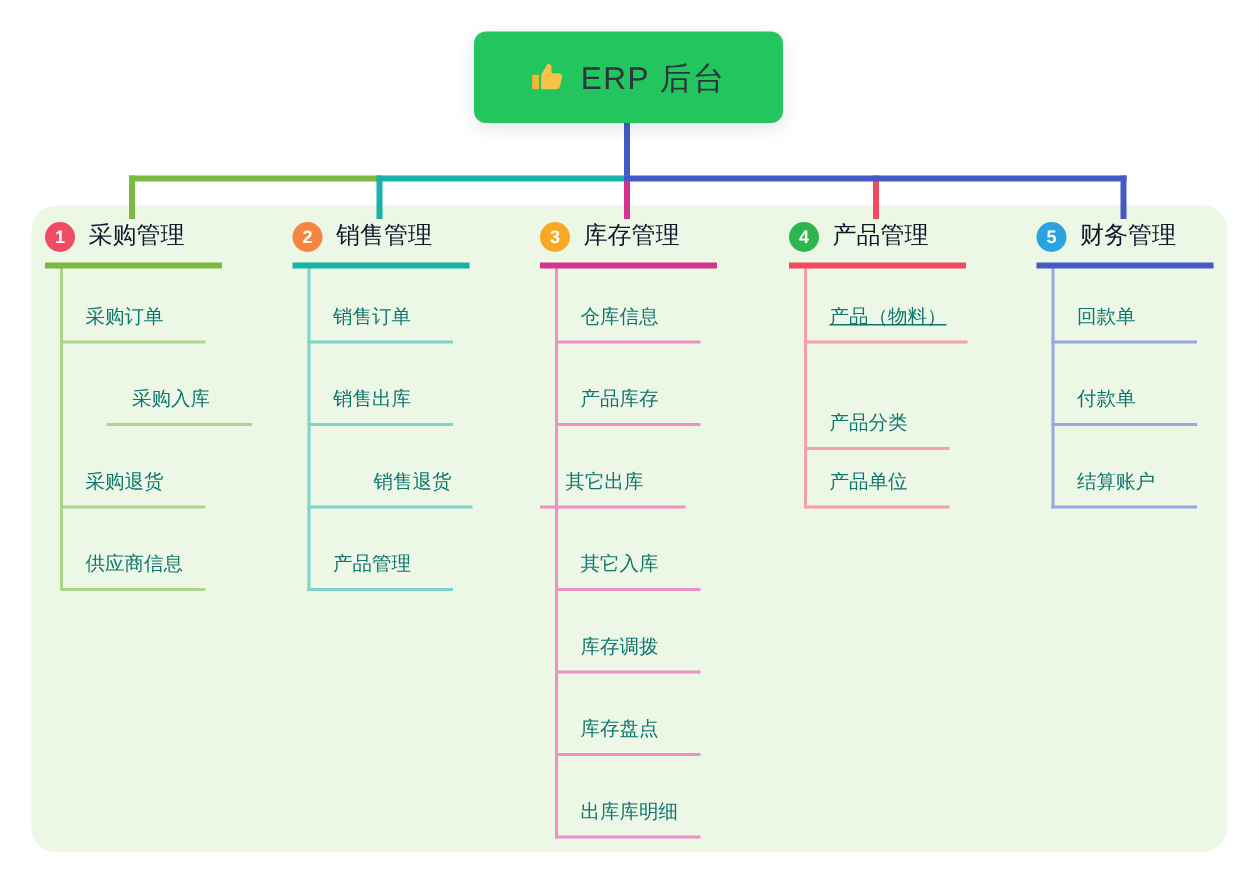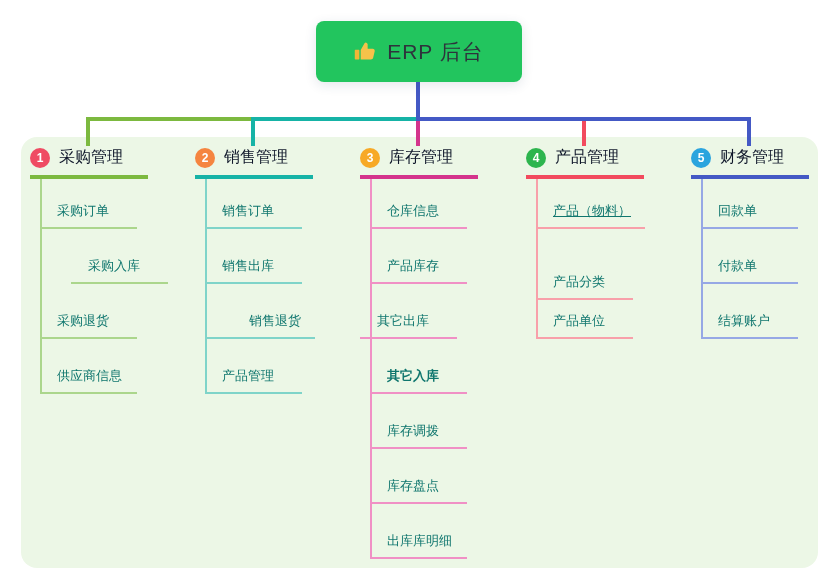--- a/index.html
+++ b/index.html
@@ -129,21 +129,21 @@
       <div class="child-node" style="left: 205px; top: 307px; border-bottom-color: rgb(127, 212, 201); padding-left: 44px;">销售退货</div>
       <div class="child-node" style="left: 205px; top: 362px; border-bottom-color: rgb(127, 212, 201);">产品管理</div>
       <div class="branch-header" style="left: 360px; top: 147px; border-bottom-color: rgb(212, 52, 140);">
         <span class="badge" style="background: rgb(247, 169, 38);">3</span>
         <span class="branch-title">库存管理</span>
       </div>
       <div class="child-vline" style="left: 370px; top: 178px; height: 381px; background: rgb(240, 144, 197);"></div>
       <div class="child-node" style="left: 370px; top: 197px; border-bottom-color: rgb(240, 144, 197);">仓库信息</div>
       <div class="child-node" style="left: 370px; top: 252px; border-bottom-color: rgb(240, 144, 197);">产品库存</div>
       <div class="child-node" style="left: 360px; top: 307px; border-bottom-color: rgb(240, 144, 197);">其它出库</div>
-      <div class="child-node" style="left: 370px; top: 362px; border-bottom-color: rgb(240, 144, 197); font-weight: bold;">其它入库</div>
+      <div class="child-node" style="left: 370px; top: 362px; border-bottom-color: rgb(240, 144, 197);">其它入库</div>
       <div class="child-node" style="left: 370px; top: 417px; border-bottom-color: rgb(240, 144, 197);">库存调拨</div>
       <div class="child-node" style="left: 370px; top: 472px; border-bottom-color: rgb(240, 144, 197);">库存盘点</div>
       <div class="child-node" style="left: 370px; top: 527px; border-bottom-color: rgb(240, 144, 197);">出库库明细</div>
       <div class="branch-header" style="left: 526px; top: 147px; border-bottom-color: rgb(242, 74, 94);">
         <span class="badge" style="background: rgb(45, 181, 78);">4</span>
         <span class="branch-title">产品管理</span>
       </div>
       <div class="child-vline" style="left: 536px; top: 178px; height: 161px; background: rgb(248, 160, 170);"></div>
       <div class="child-node" style="left: 536px; top: 197px; border-bottom-color: rgb(248, 160, 170); text-decoration: underline;">产品（物料）</div>
       <div class="child-node" style="left: 536px; top: 268px; border-bottom-color: rgb(248, 160, 170); text-align: right;">产品分类</div>

